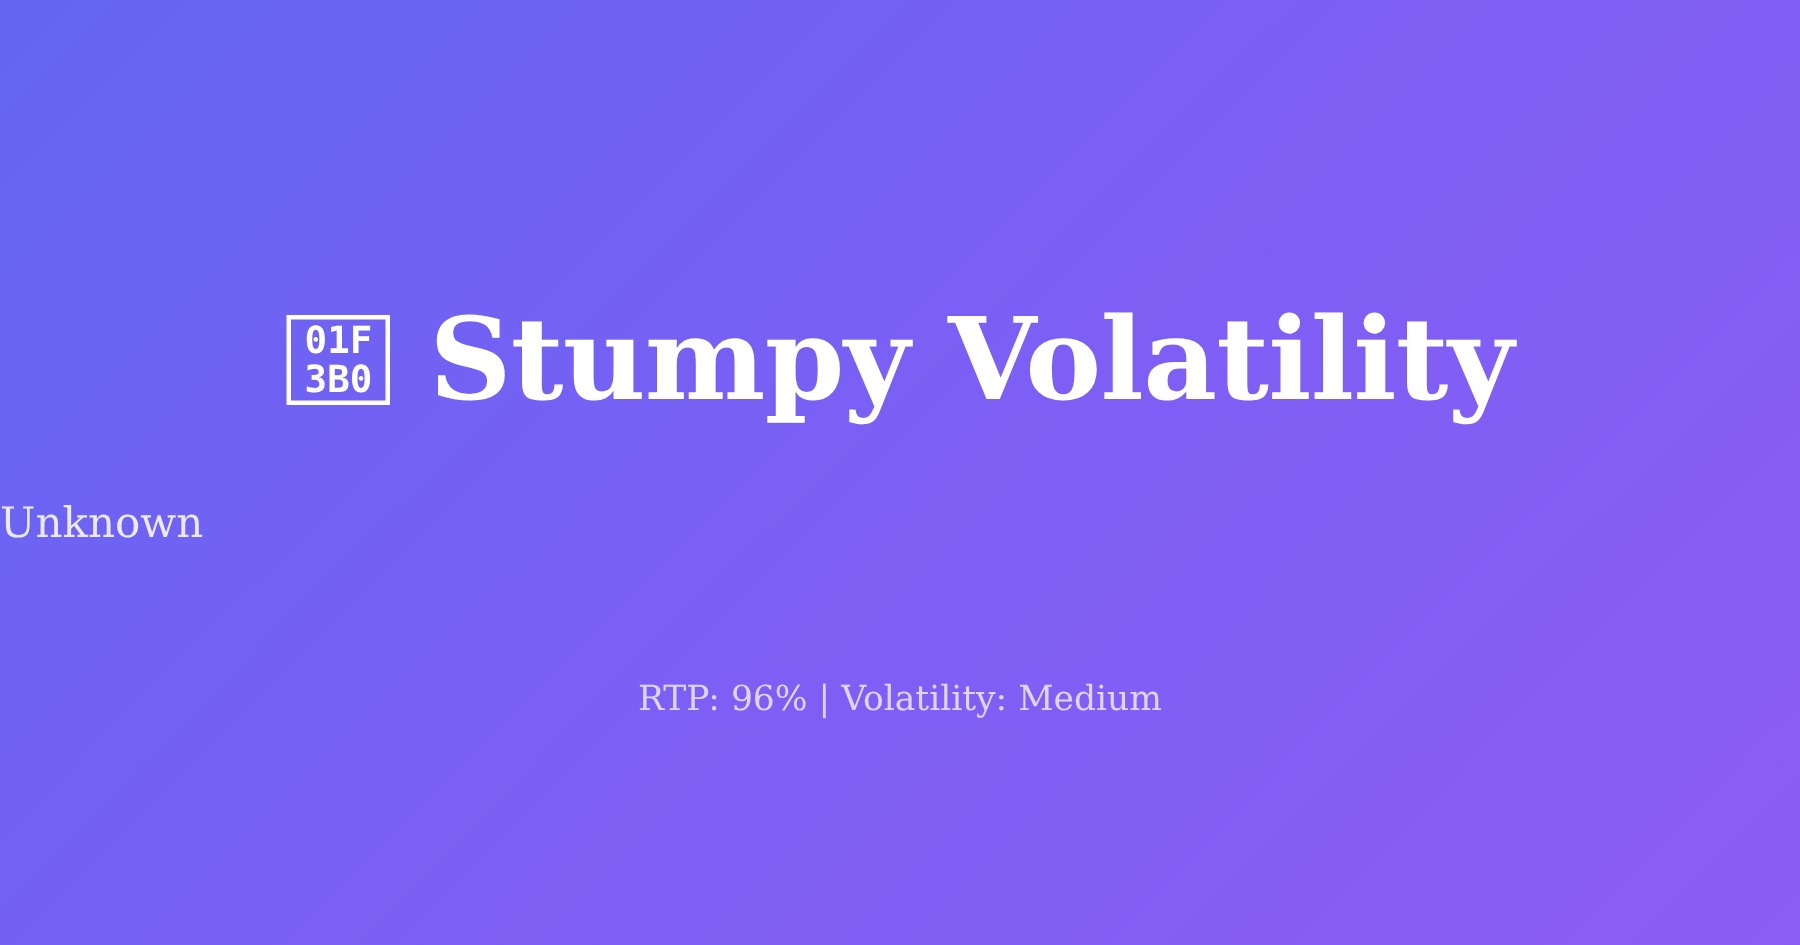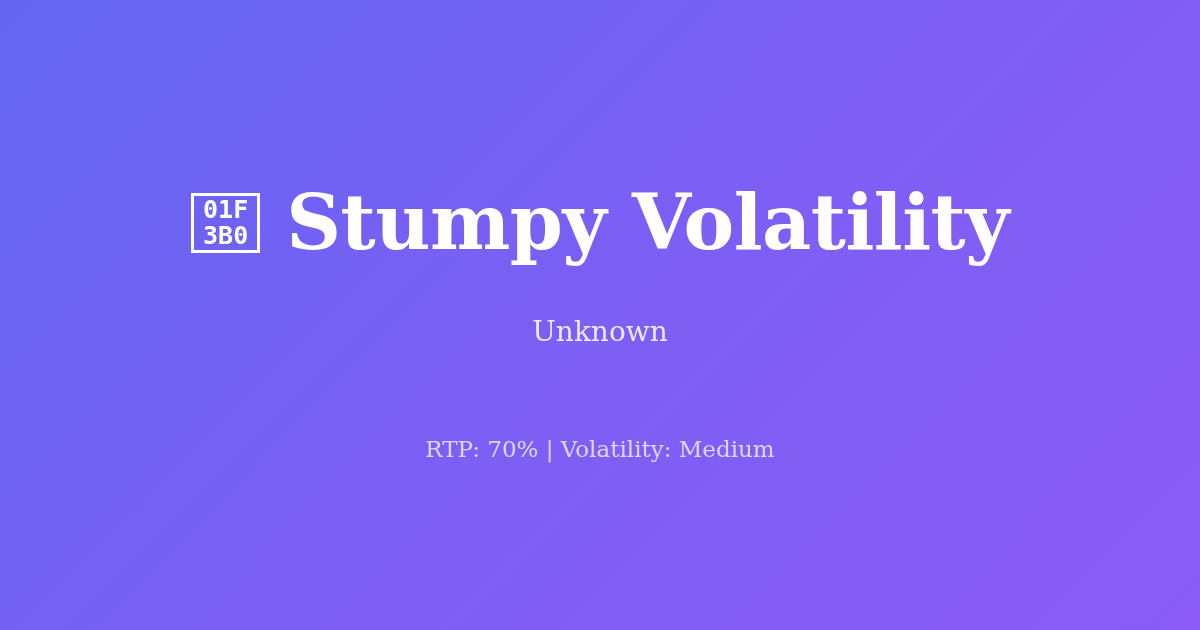--- a/index.html
+++ b/index.html
@@ -16,22 +16,22 @@
     font-family: "DejaVu Serif", "Liberation Serif", serif;
     -webkit-font-smoothing: antialiased;
   }
 
   .card {
     position: relative;
     width: 1200px;
     height: 532px;
     display: flex;
     flex-direction: column;
-    align-items: center;
     justify-content: center;
+    margin-top: 17px;
   }
 
   
   .title-row {
     display: flex;
     align-items: center;
     justify-content: center;
     gap: 26px;
     width: 100%;
     padding: 0 40px;
@@ -105,16 +105,16 @@
       <span class="hex-row">01F</span>
       <span class="hex-row">3B0</span>
     </div>
 
     <h1 class="game-title">Stumpy Volatility</h1>
   </div>
 
   <div class="provider">Unknown</div>
 
   <div class="meta">
-    <span>RTP: 70% | Volatility: Medium</span>
+    <span>RTP: 96% | Volatility: Medium</span>
   </div>
 
 </div>
 
 </body></html>

